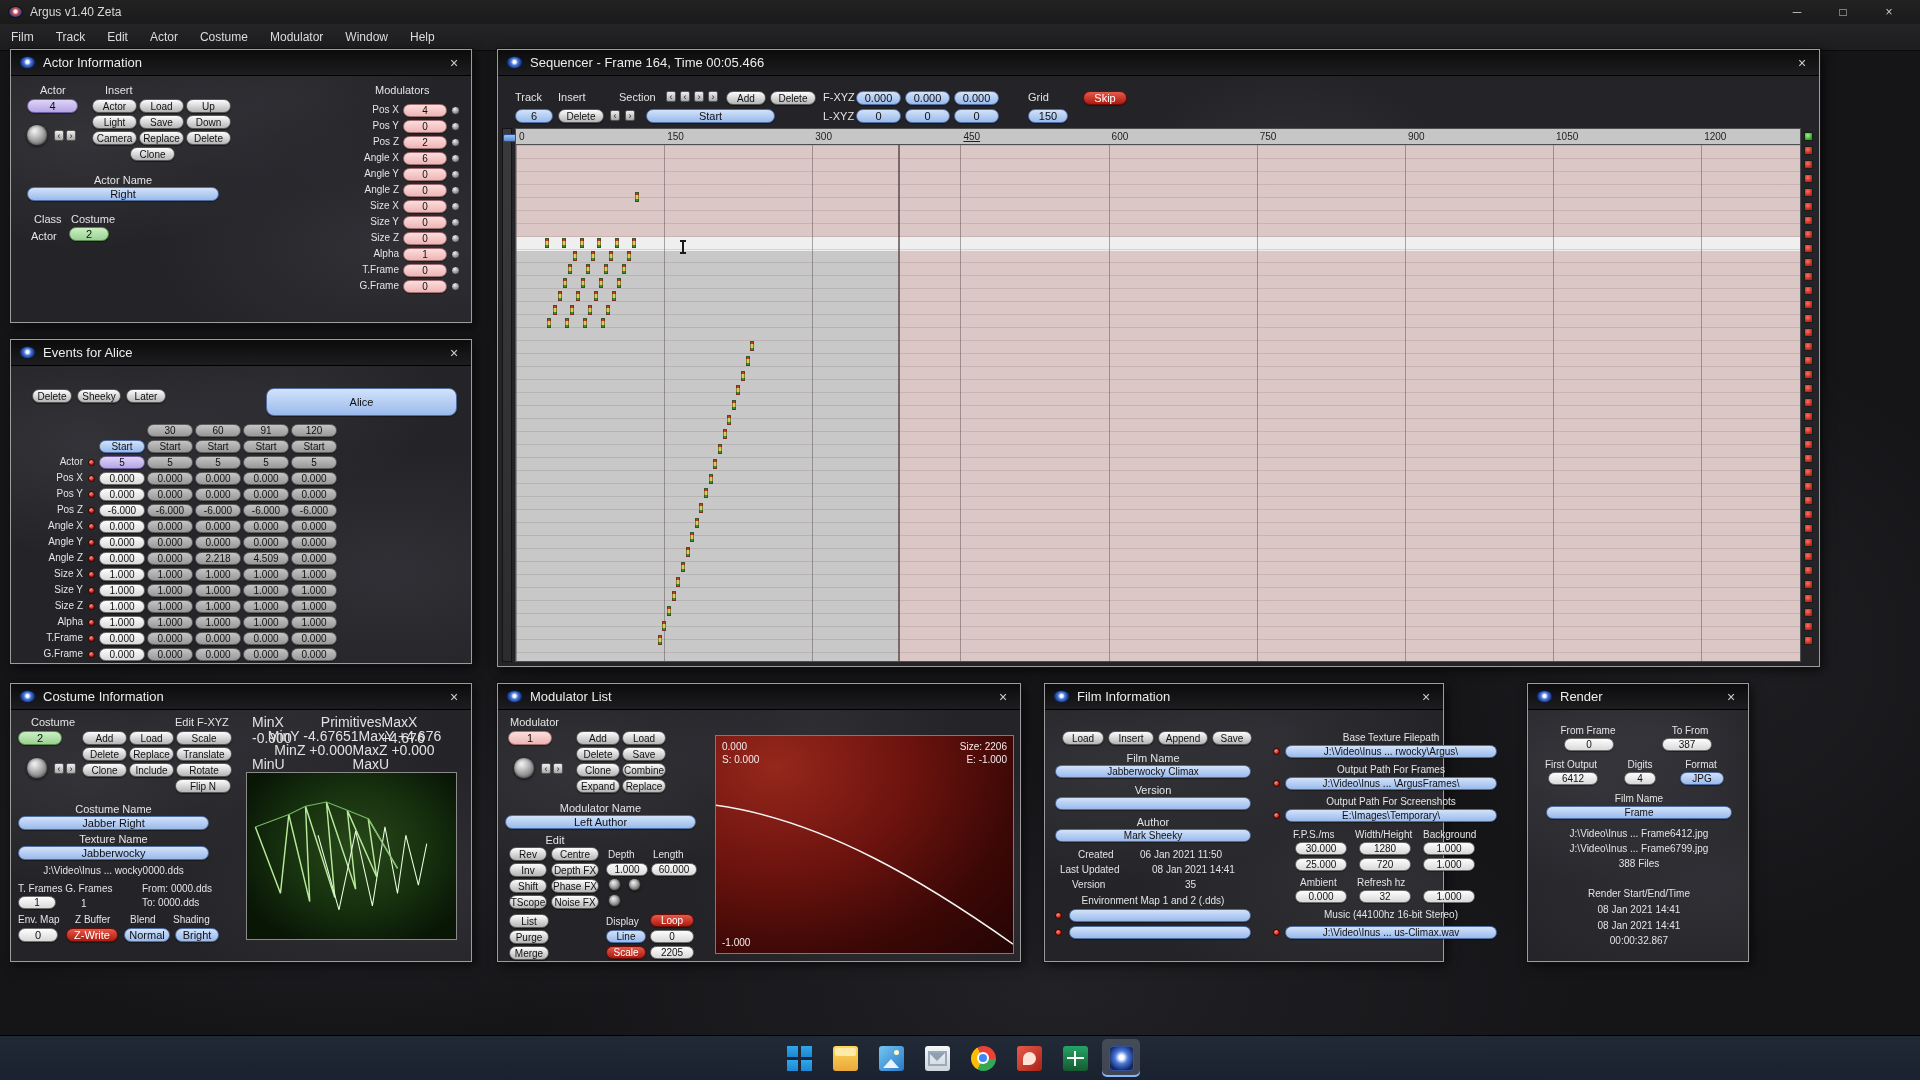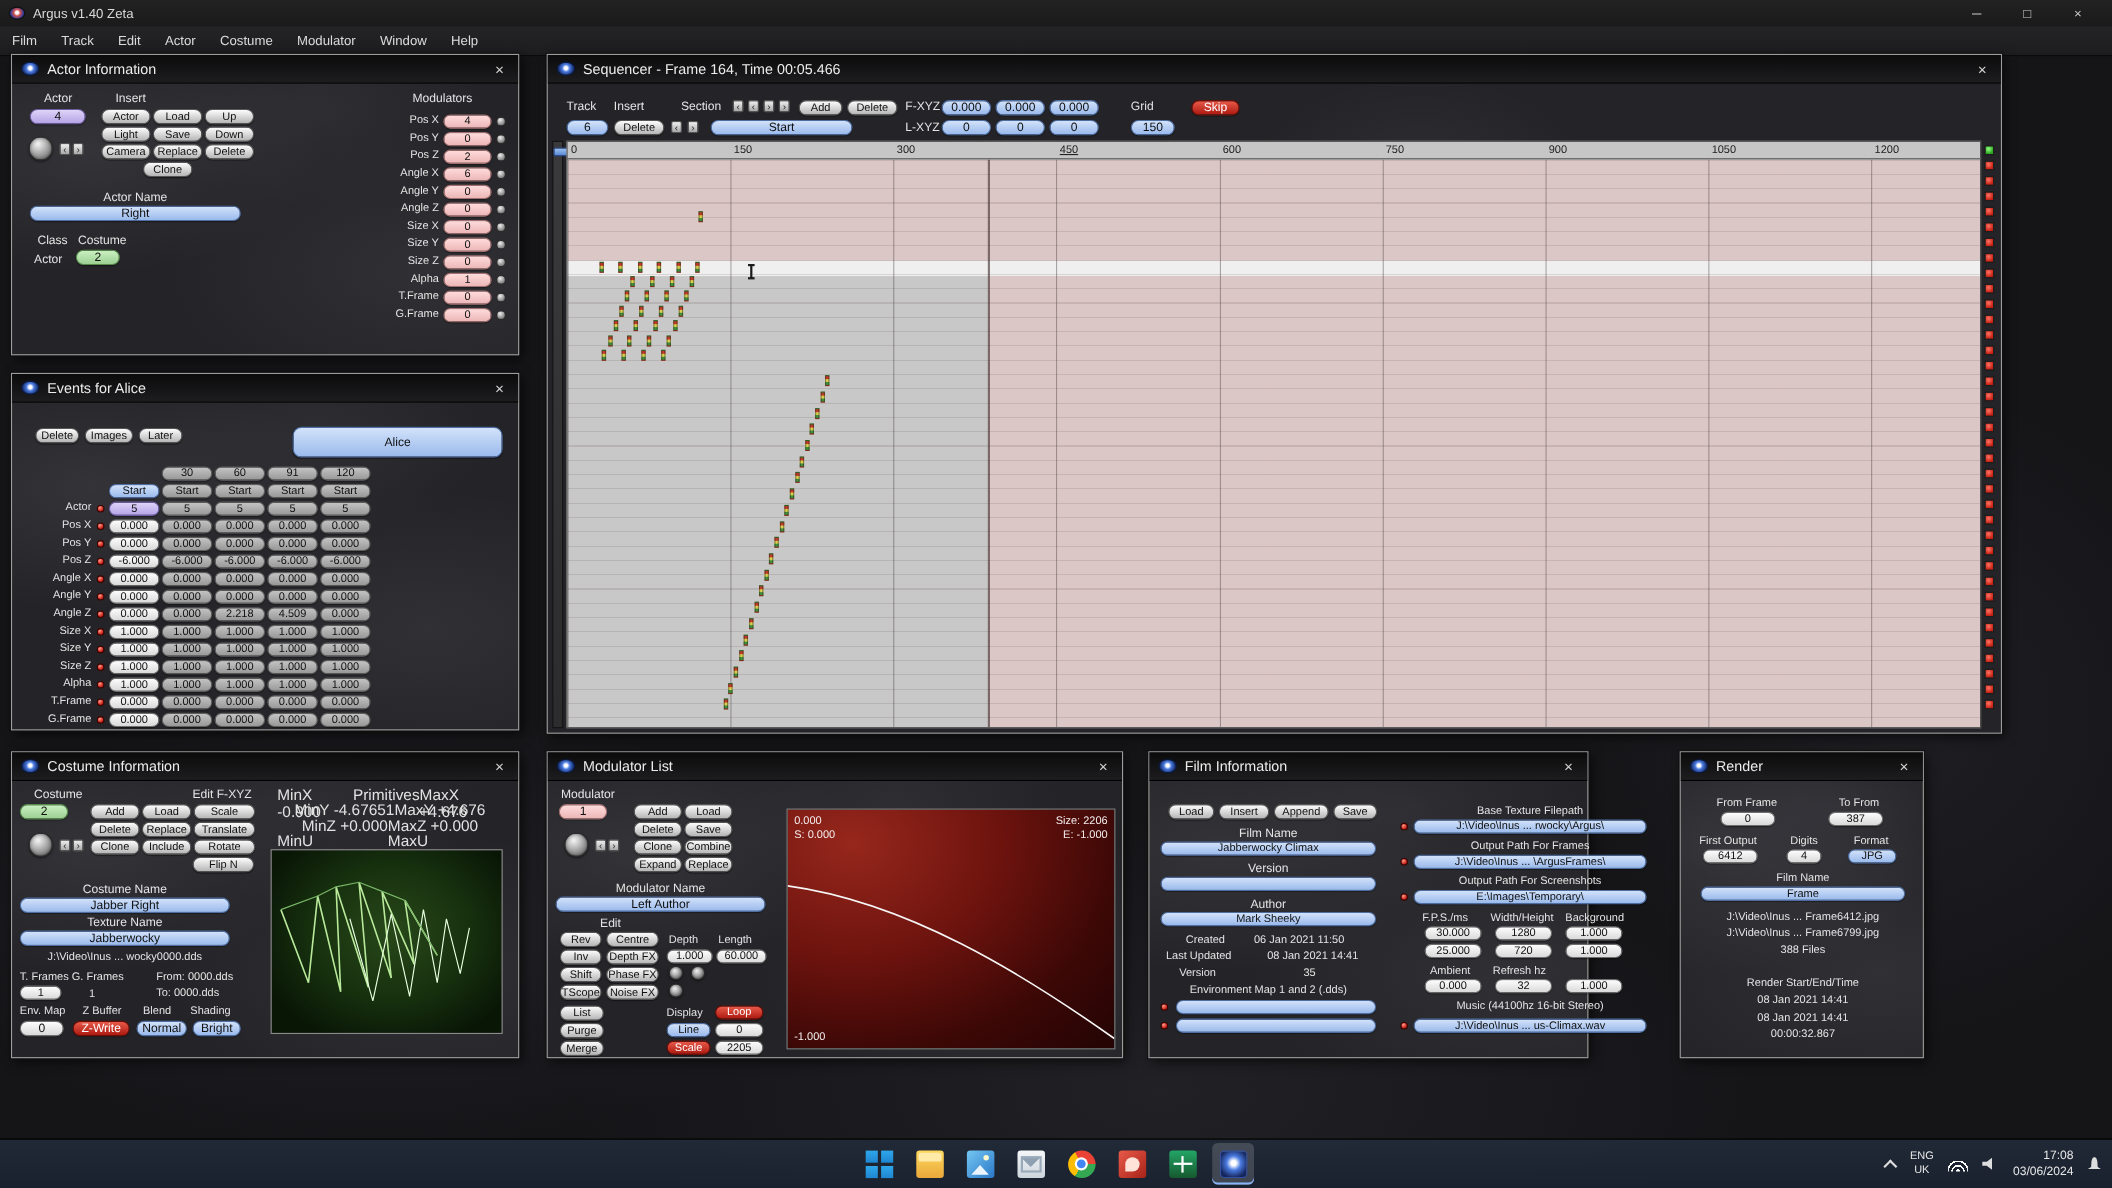--- a/index.html
+++ b/index.html
@@ -220,21 +220,21 @@
   </div>
 
   <div class="panel" style="left:10px;top:339px;width:462px;height:325px">
     <div class="ptitle">
       <div class="eye"></div>
       <span>Events for Alice</span>
       <span class="px">×</span>
     </div>
     <div class="a" id="events-btns" style="left:21px;top:49px">
         <div class="btn">Delete</div>
-        <div class="btn">Images</div>
+        <div class="btn">Sheeky</div>
         <div class="btn">Later</div>
       </div>
     <div class="a pill blue" style="left:255px;top:48px;width:191px;height:28px">Alice</div>
     <div class="a" id="events-table" style="left:10px;top:82px">
         <div></div>
         <div></div>
         <div></div>
         <div class="pill gray sm">30</div>
         <div class="pill gray sm">60</div>
         <div class="pill gray sm">91</div>
@@ -764,29 +764,15 @@
         <div class="tbslot">
           <div class="tbicon ti-paint"></div>
         </div>
         <div class="tbslot">
           <div class="tbicon ti-excel"></div>
         </div>
         <div class="tbslot active">
           <div class="tbicon ti-argus"></div>
         </div>
       </div>
-    <div id="tray">
-      <div class="chev"></div>
-      <div class="trayt">
-        <div>ENG</div>
-        <div>UK</div>
-      </div>
-      <div class="wifi"></div>
-      <div class="vol"></div>
-      <div class="clock">
-        <div>17:08</div>
-        <div>03/06/2024</div>
-      </div>
-      <div class="bell"></div>
-    </div>
   </div>
 
 </div>
 
 </body></html>

